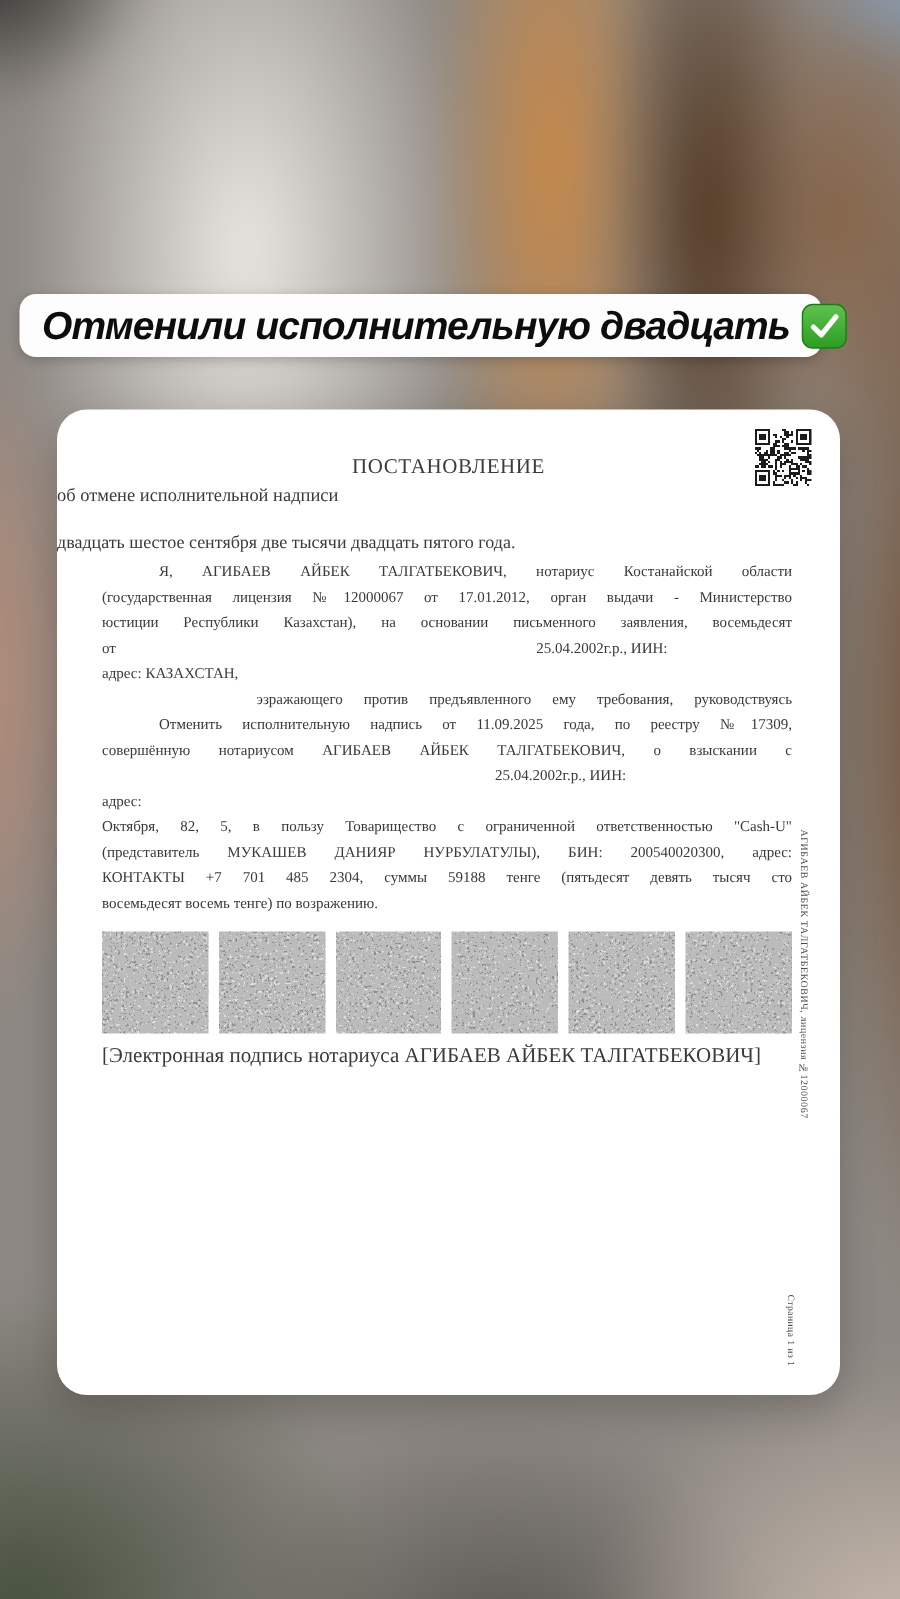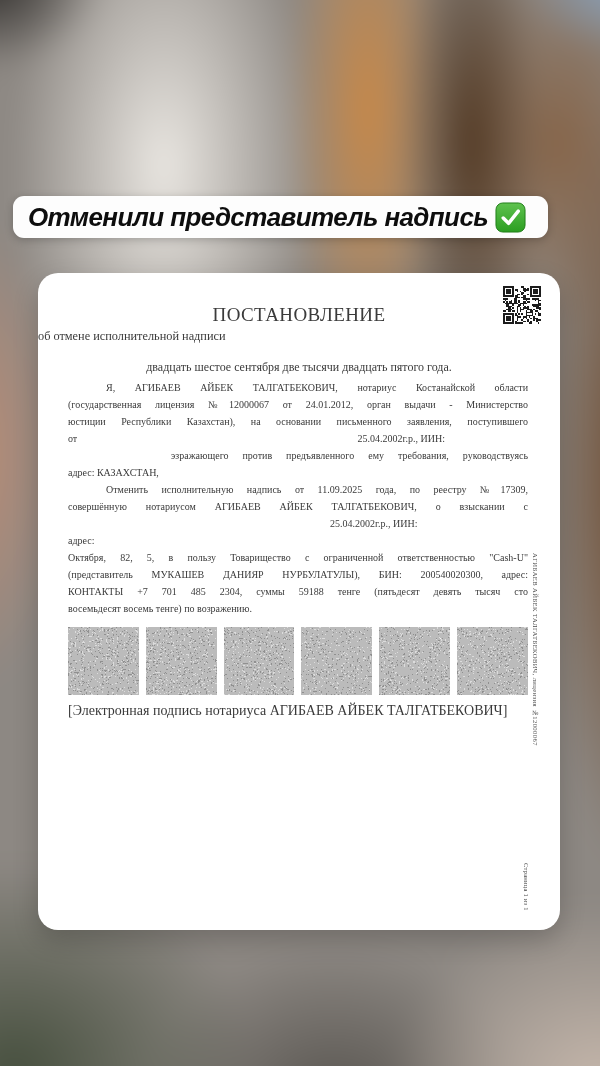--- a/index.html
+++ b/index.html
@@ -41,23 +41,23 @@
   }
   .check{width:31px;height:31px;margin-left:7px;flex:0 0 auto;}
   
   .doc{
     position:absolute;left:38px;top:273px;width:522px;height:657px;
     background:#ffffff;border-radius:20px;
     box-shadow:0 10px 26px rgba(0,0,0,.20);
     color:#3a3a3a;
   }
   .qr{position:absolute;right:19px;top:13px;width:38px;height:38px;}
-  .doc-title{margin-top:31px;text-align:center;font-size:19px;letter-spacing:.4px;color:#3b3b3b;}
+  .doc-title{margin-top:31px;text-align:center;font-size:14px;letter-spacing:.4px;color:#3b3b3b;}
   .doc-subtitle{margin-top:3px;text-align:left;font-size:12.3px;}
-  .doc-date{margin-top:16px;text-align:center;font-size:12px;}
+  .doc-date{margin-top:16px;text-align:left;font-size:12px;}
   .doc-body{margin:4px 32px 0 30px;width:460px;font-size:10px;}
   .line{height:17px;line-height:17px;overflow:hidden;}
   .fill{text-align:justify;text-align-last:justify;}
   .indent{text-indent:38px;}
   .mid{padding-left:103px;}
   .split{display:flex;}
   .split-right{margin-left:auto;margin-right:83px;}
   .centerish{padding-left:262px;}
   .sigs{margin:10px 30px 0;width:460px;display:flex;gap:7px;height:68px;}
   .sig-block{flex:1;height:68px;}
@@ -71,21 +71,21 @@
     position:absolute;right:30px;bottom:13px;height:54px;
     writing-mode:vertical-rl;font-size:6.4px;letter-spacing:.3px;color:#4a4a4a;white-space:nowrap;
   }
 </style>
 </head>
 <body>
 
 <div class="bg"></div>
 
 <div class="banner">
-  <span class="banner-text">Отменили представитель надпись</span>
+  <span class="banner-text">Отменили исполнительную двадцать</span>
   <svg class="check" viewBox="0 0 32 32" aria-hidden="true">
     <defs>
       <linearGradient id="ckg" x1="0" y1="0" x2="0" y2="1">
         <stop offset="0" stop-color="#5fc24f"></stop>
         <stop offset="1" stop-color="#2b9e21"></stop>
       </linearGradient>
     </defs>
     <rect x="1" y="1" width="30" height="30" rx="7" fill="url(#ckg)" stroke="#1f7d18" stroke-width="1"></rect>
     <path d="M8.5 16.5 L14 22 L24 9.5" fill="none" stroke="#ffffff" stroke-width="3.6" stroke-linecap="round" stroke-linejoin="round"></path>
   </svg>
@@ -307,28 +307,28 @@
       <rect x="1" y="19" width="5" height="5" fill="#fff"></rect>
       <rect x="2" y="20" width="3" height="3"></rect>
     </svg>
 
   <div class="doc-title">ПОСТАНОВЛЕНИЕ</div>
   <div class="doc-subtitle">об отмене исполнительной надписи</div>
   <div class="doc-date">двадцать шестое сентября две тысячи двадцать пятого года.</div>
 
   <div class="doc-body" id="doc-body">
       <div class="line indent fill">Я, АГИБАЕВ АЙБЕК ТАЛГАТБЕКОВИЧ, нотариус Костанайской области</div>
-      <div class="line fill">(государственная лицензия №12000067 от 24.01.2012, орган выдачи - Министерство</div>
-      <div class="line fill">юстиции Республики Казахстан), на основании письменного заявления, поступившего</div>
+      <div class="line fill">(государственная лицензия №12000067 от 17.01.2012, орган выдачи - Министерство</div>
+      <div class="line fill">юстиции Республики Казахстан), на основании письменного заявления, восемьдесят</div>
       <div class="line split">
         <span>от</span>
         <span class="split-right">25.04.2002г.р., ИИН:</span>
       </div>
+      <div class="line plain">адрес: КАЗАХСТАН,</div>
       <div class="line mid fill">эзражающего против предъявленного ему требования, руководствуясь</div>
-      <div class="line plain">адрес: КАЗАХСТАН,</div>
       <div class="line indent fill">Отменить исполнительную надпись от 11.09.2025 года, по реестру №17309,</div>
       <div class="line fill">совершённую нотариусом АГИБАЕВ АЙБЕК ТАЛГАТБЕКОВИЧ, о взыскании с</div>
       <div class="line centerish">25.04.2002г.р., ИИН:</div>
       <div class="line plain">адрес:</div>
       <div class="line fill">Октября, 82, 5, в пользу Товарищество с ограниченной ответственностью "Cash-U"</div>
       <div class="line fill">(представитель МУКАШЕВ ДАНИЯР НУРБУЛАТУЛЫ), БИН: 200540020300, адрес:</div>
       <div class="line fill">КОНТАКТЫ +7 701 485 2304, суммы 59188 тенге (пятьдесят девять тысяч сто</div>
       <div class="line plain">восемьдесят восемь  тенге) по возражению.</div>
     </div>
 

